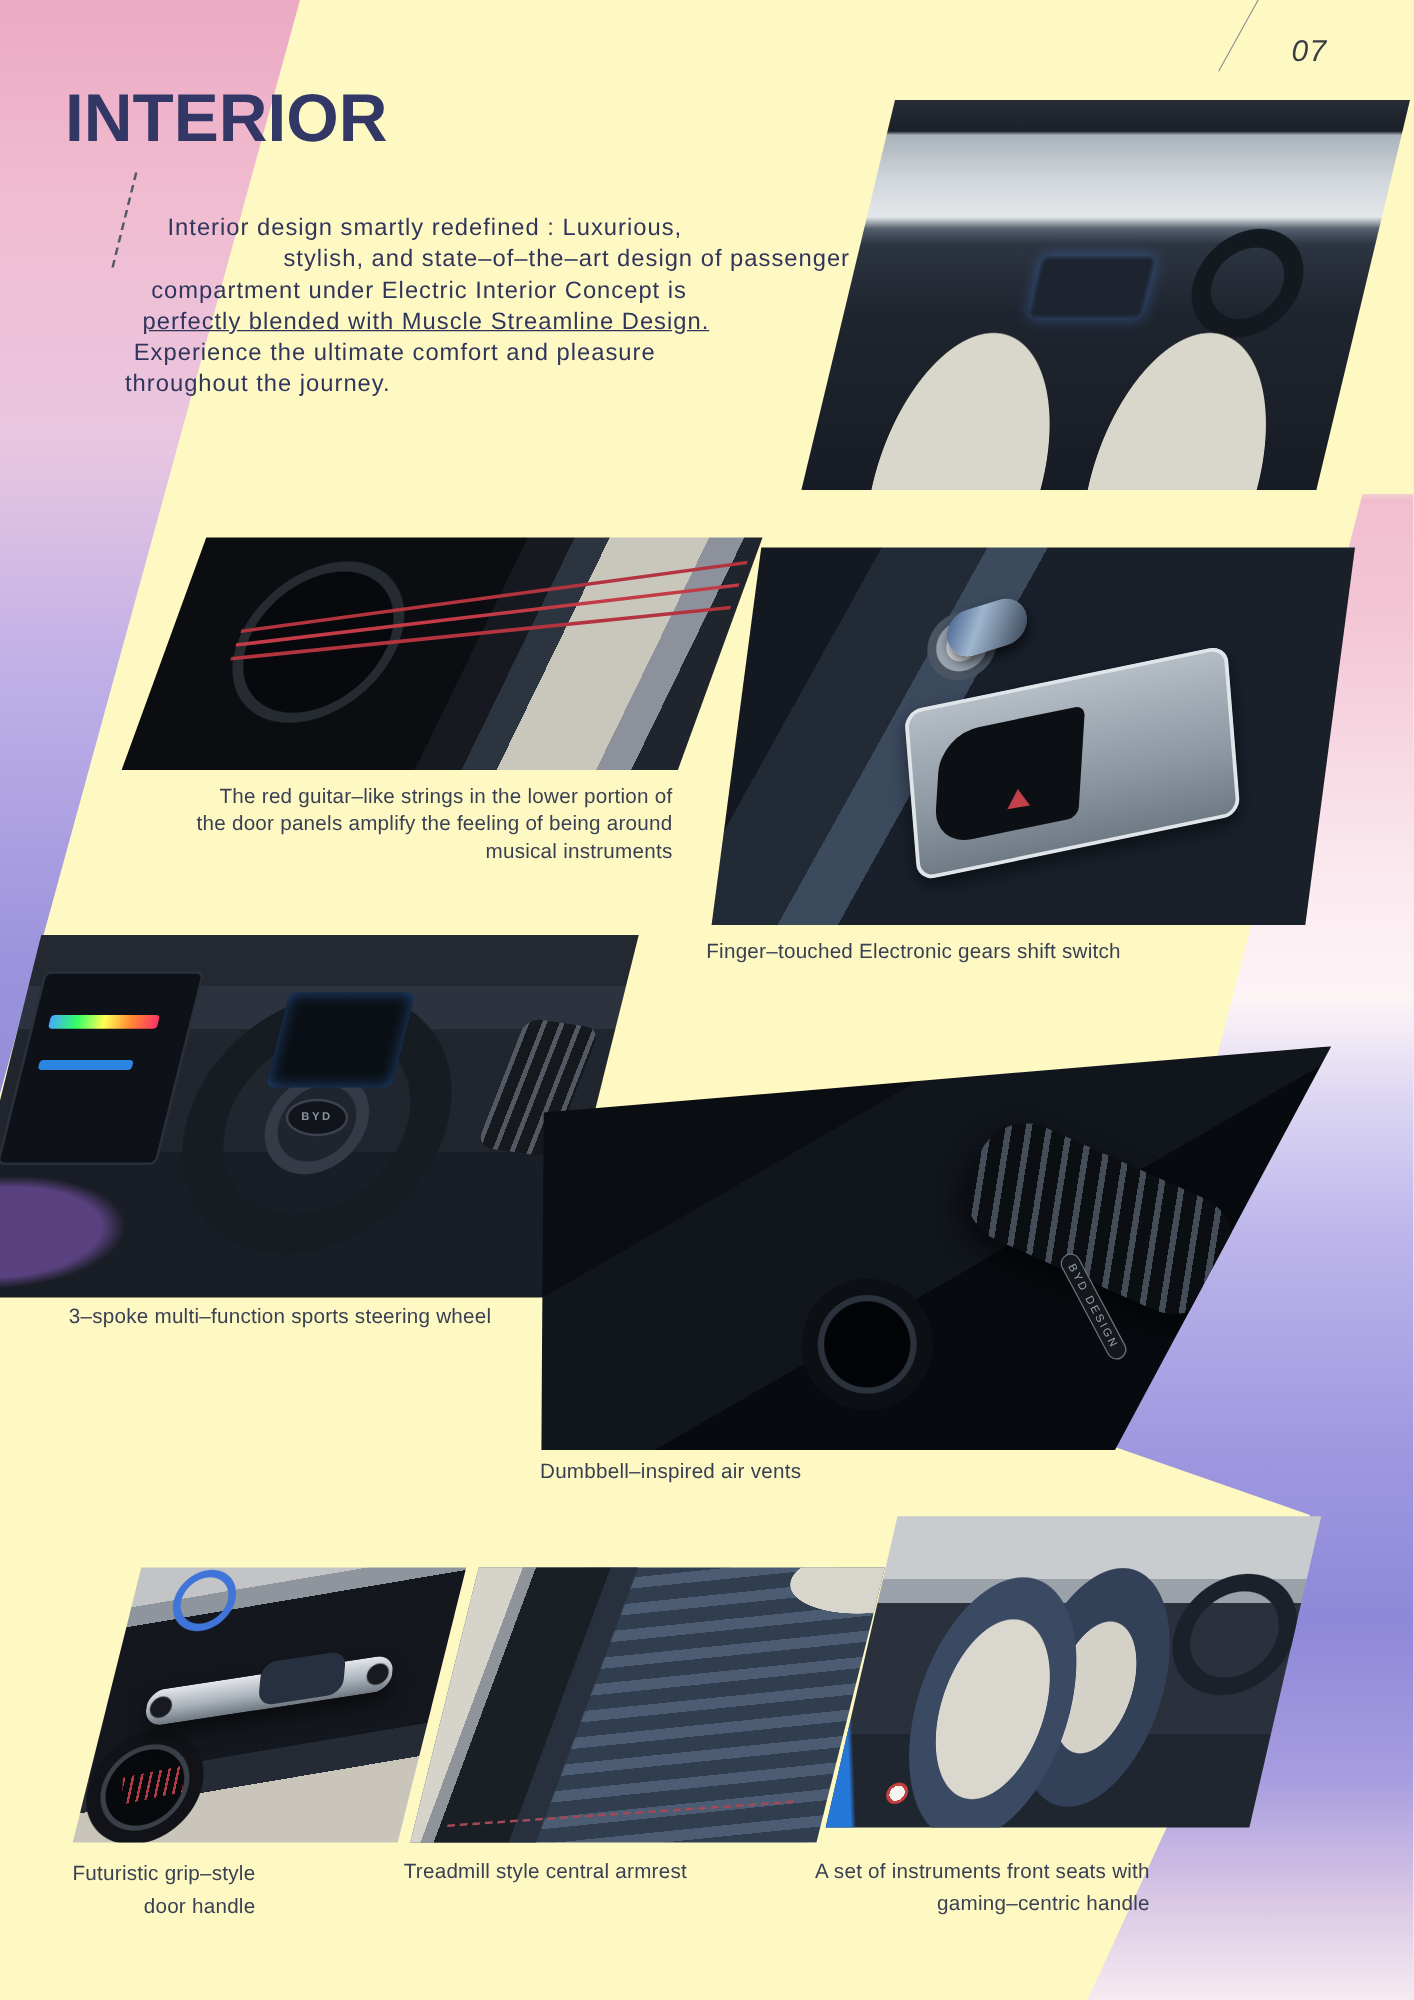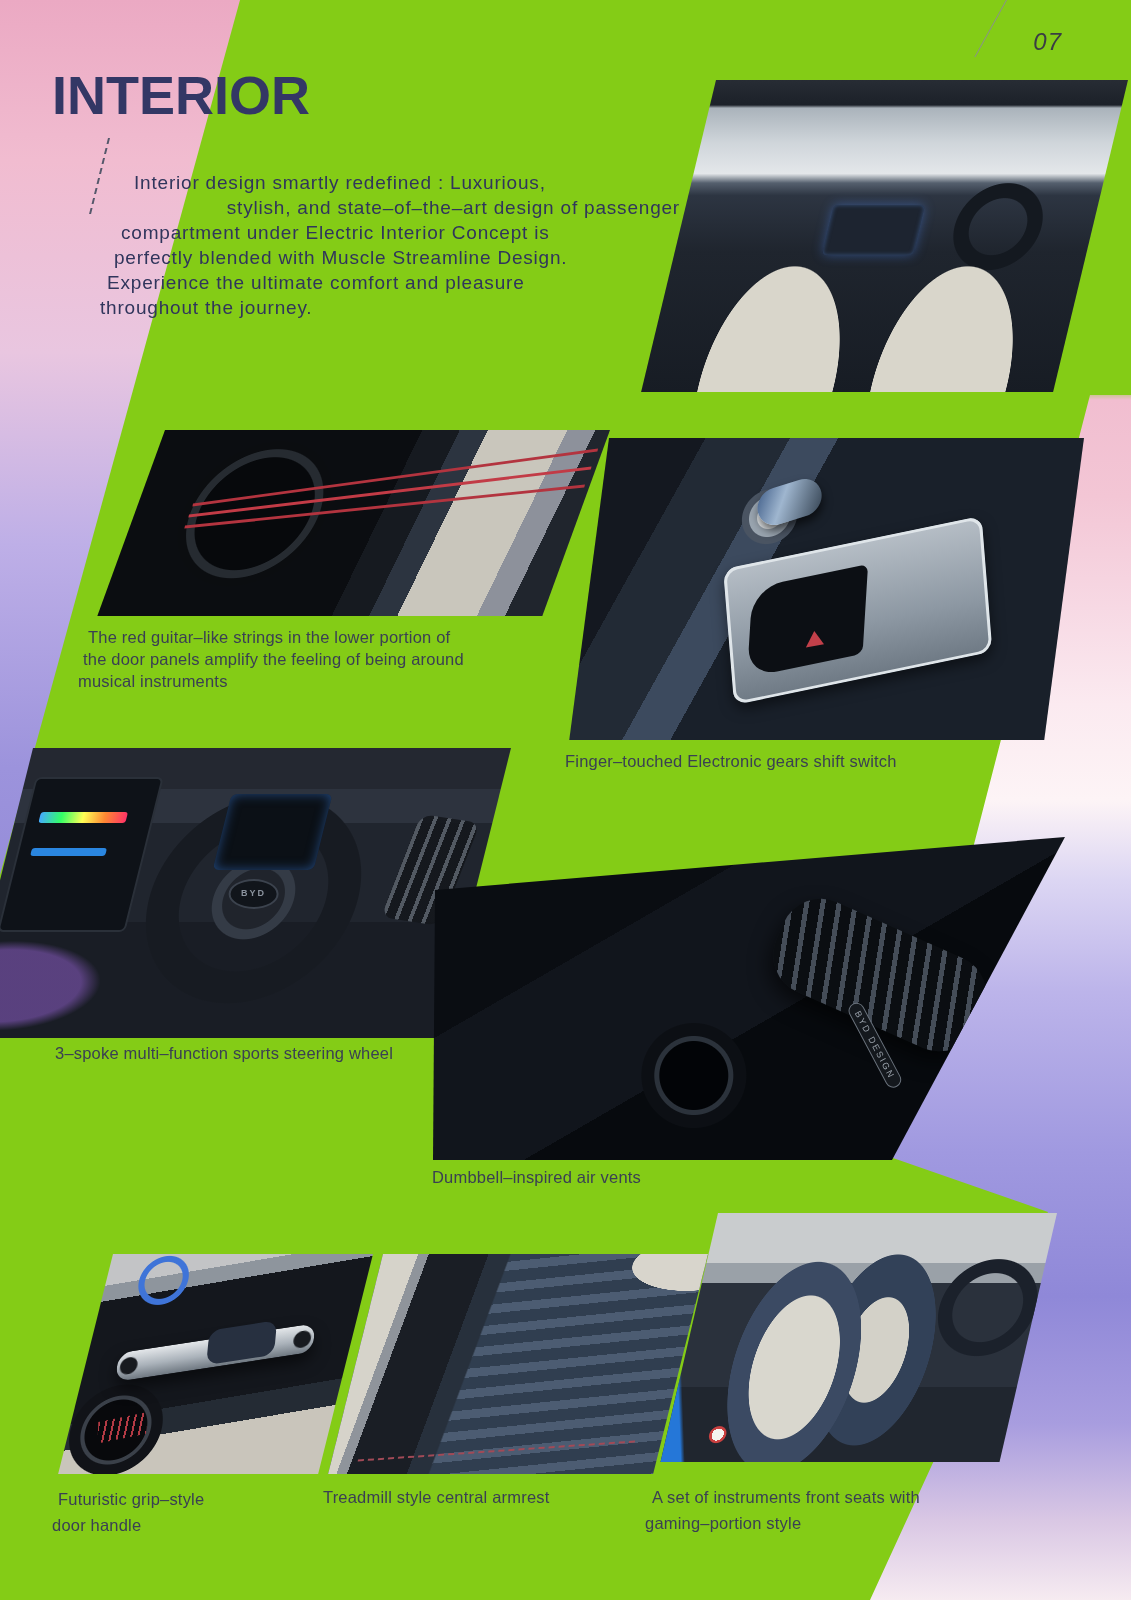--- a/index.html
+++ b/index.html
@@ -1,17 +1,17 @@
 <!DOCTYPE html>
 <html><head>
 <meta charset="utf-8">
 <style>
   html,body{margin:0;padding:0;background:#e8e8e8;}
   .page{
-    position:relative;width:1131px;height:1600px;background:#84cc16;overflow:hidden;
+    position:relative;width:1131px;height:1600px;background:#fef9c3;overflow:hidden;
     font-family:"Liberation Sans",sans-serif;margin:0 auto;
   }
   
   .band{position:absolute;inset:0;pointer-events:none;}
   .band-left{
     clip-path:polygon(0 0,240px 0,0 875px);
     background:linear-gradient(180deg,#eba9c3 0%,#f1bcd0 10%,#e9c6e0 22%,#beafe7 34%,
       #9c93dc 48%,#8f87d6 62%,#a59ce1 76%,#ccc6ee 88%,rgba(255,255,255,0) 98%);
   }
   .band-right{
@@ -27,21 +27,21 @@
     transform:skewX(-29deg);transform-origin:top left;}
   .title{position:absolute;left:52px;top:64px;margin:0;font-size:54px;font-weight:bold;
     color:#333765;letter-spacing:0px;}
   .title-line{position:absolute;left:108px;top:138px;height:76px;border-left:2px dashed #55586b;
     transform:skewX(-14deg);transform-origin:top left;}
   .intro{position:absolute;left:0;top:170px;width:680px;font-size:19px;line-height:25px;
     color:#30355c;letter-spacing:.8px;}
   .intro .il:nth-child(1){margin-left:134px;}
   .intro .il:nth-child(2){margin-left:128px;text-align:right;}
   .intro .il:nth-child(3){margin-left:121px;}
-  .intro .il:nth-child(4){margin-left:114px;}
+  .intro .il:nth-child(4){margin-left:114px;text-decoration:underline;}
   .intro .il:nth-child(5){margin-left:107px;}
   .intro .il:nth-child(6){margin-left:100px;}
   
   .photo{position:absolute;overflow:hidden;transform-origin:0 0;}
   .photo-hero{left:716px;top:80px;width:412px;height:312px;transform:skewX(-13.5deg);
     background:
       radial-gradient(68px 120px at 30% 98%,#d9d6cb 0 99%,transparent 100%),
       radial-gradient(68px 120px at 72% 98%,#d9d6cb 0 99%,transparent 100%),
       radial-gradient(circle at 77% 47%,transparent 0 28px,#141920 29px 43px,transparent 44px),
       linear-gradient(180deg,#272c34 0%,#1c2129 8%,#aab3bb 9%,#cfd5da 20%,#e4e7ea 30%,
@@ -124,21 +124,21 @@
     border-top:2px dashed #a24a57;transform:rotate(-4deg);}
   .photo-seats{left:718px;top:1213px;width:339px;height:249px;transform:skewX(-13deg);
     background:
       radial-gradient(circle at 15% 89%,#f4f4f0 0 6px,#c94040 6px 8px,transparent 9px),
       linear-gradient(75deg,#2577d8 0 5%,transparent 6%),
       radial-gradient(62px 105px at 33% 62%,#d9d7ce 0 68%,#3b4a63 69% 100%,transparent 101%),
       radial-gradient(55px 95px at 56% 55%,#d3d1c8 0 55%,#324158 56% 100%,transparent 101%),
       radial-gradient(circle at 86% 38%,transparent 0 34px,#1b212b 35px 48px,transparent 49px),
       linear-gradient(180deg,#c9ccce 0 20%,#9aa1a8 20% 28%,#2a313c 28% 70%,#20262f 70% 100%);}
   
-  .caption{position:absolute;font-size:16.5px;color:#3a4053;line-height:22px;letter-spacing:.2px;}
+  .caption{position:absolute;font-size:16.5px;color:#3a4053;line-height:22px;letter-spacing:.2px;text-align:right;}
   .cap-speaker{left:78px;top:626px;width:460px;}
   .cap-speaker .cl:nth-child(1){margin-left:10px;}
   .cap-speaker .cl:nth-child(2){margin-left:5px;}
   .cap-gear{left:565px;top:750px;}
   .cap-steering{left:55px;top:1042px;}
   .cap-vents{left:432px;top:1166px;}
   .cap-door{left:52px;top:1486px;line-height:26px;}
   .cap-door .cl:nth-child(1){margin-left:6px;}
   .cap-armrest{left:323px;top:1486px;}
   .cap-seats{left:645px;top:1484px;line-height:26px;}
@@ -213,16 +213,16 @@
     <div class="cl">Futuristic grip–style</div>
     <div class="cl">door handle</div>
   </div>
 
   <div class="photo photo-armrest"></div>
   <div class="caption cap-armrest">Treadmill style central armrest</div>
 
   <div class="photo photo-seats"></div>
   <div class="caption cap-seats">
     <div class="cl">A set of instruments front seats with</div>
-    <div class="cl">gaming–portion style</div>
+    <div class="cl">gaming–centric handle</div>
   </div>
 
 </div>
 
 </body></html>

